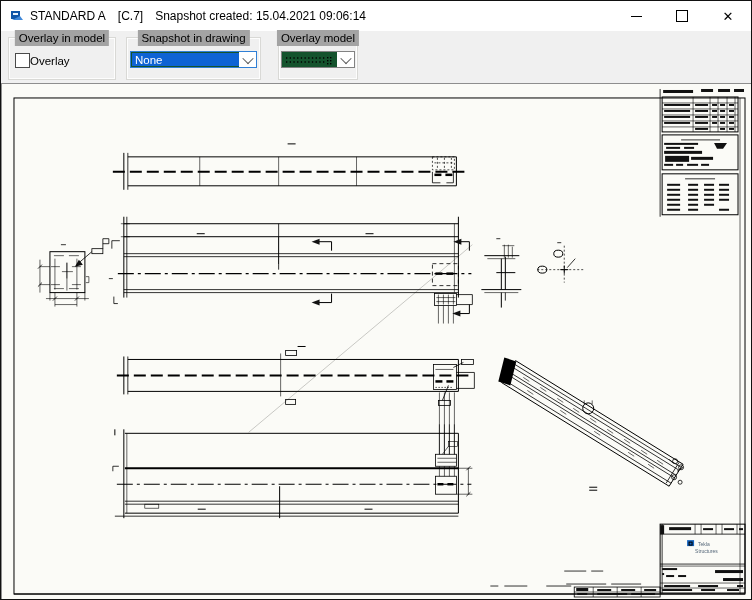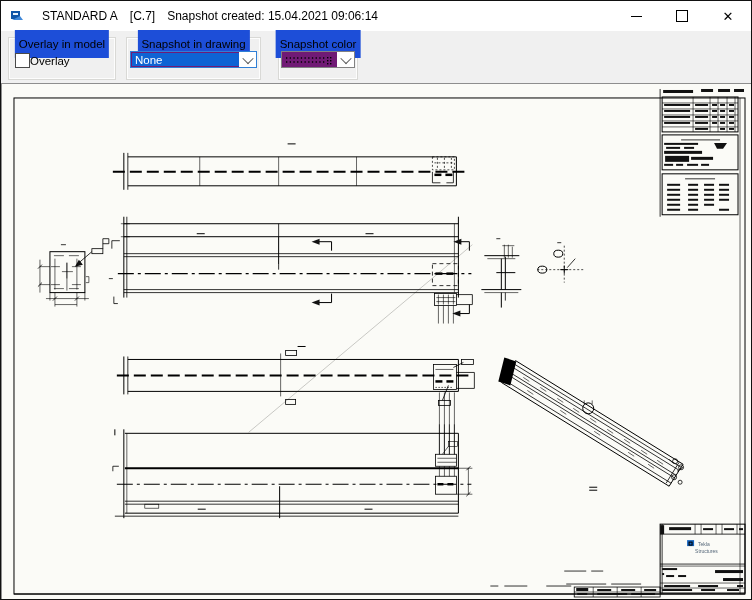--- a/index.html
+++ b/index.html
@@ -1,37 +1,37 @@
 <!DOCTYPE html>
 <html><head>
 <meta charset="utf-8">
 <style>
   html,body{margin:0;padding:0;background:#555;font-family:"Liberation Sans",sans-serif;}
   .window{position:relative;width:752px;height:600px;box-sizing:border-box;background:#f0f0f0;
           border:1px solid #111;overflow:hidden;}
   
   .titlebar{position:absolute;left:0;top:0;width:100%;height:30px;background:#fff;display:flex;align-items:center;}
   .app-icon{width:16px;height:16px;margin-left:9px;flex:0 0 auto;}
-  .title-text{margin-left:16px;font-size:12px;color:#000;white-space:nowrap;}
+  .title-text{margin-left:4px;font-size:12px;color:#000;white-space:nowrap;}
   .title-text span{margin-right:12px;}
   .win-controls{position:absolute;right:0;top:0;height:30px;display:flex;}
   .win-btn{width:46px;height:30px;display:flex;align-items:center;justify-content:center;background:#fff;cursor:pointer;}
   .glyph-min{width:11px;height:0;border-top:1px solid #000;}
   .glyph-max{width:10px;height:10px;border:1px solid #000;}
   .glyph-close{font-size:13px;color:#000;line-height:1;}
   
   .toolbar{position:absolute;left:0;top:30px;width:100%;height:52px;background:#f0f0f0;}
   .group{position:absolute;border:1px solid #d9d9d6;box-shadow:inset 0 0 0 1px #fdfdfd;height:41px;top:6px;}
-  .group-label{position:absolute;top:-8px;left:50%;transform:translateX(-50%);background:#1d4ed8;
-               padding:8px 4px;font-size:11.5px;color:#000;white-space:nowrap;}
+  .group-label{position:absolute;top:-8px;left:50%;transform:translateX(-50%);background:#a3a3a3;
+               padding:2px 4px;font-size:11.5px;color:#000;white-space:nowrap;}
   .g1{left:7px;width:106px;} .g2{left:125px;width:133px;} .g3{left:277px;width:78px;}
   .checkbox-row{position:absolute;left:6px;top:15px;display:flex;align-items:center;}
   .checkbox{width:13px;height:13px;background:#fff;border:1px solid #4a4a4a;}
   .checkbox-label{font-size:11.5px;color:#000;}
-  .combo{position:absolute;box-sizing:border-box;height:17px;background:#701a75;display:flex;align-items:stretch;cursor:pointer;}
+  .combo{position:absolute;box-sizing:border-box;height:17px;background:#14532d;display:flex;align-items:stretch;cursor:pointer;}
   .combo-drawing{left:3px;top:13px;width:127px;border:1px solid #2f7fd6;}
   .combo-color{left:2px;top:13px;width:74px;border:1px solid #828282;}
   .combo-sel{flex:1 1 auto;background:#0e63d4;color:#fff;font-size:11.5px;display:flex;align-items:center;
              padding-left:3px;margin:1px 0 1px 1px;}
   .combo-arrow{flex:0 0 17px;display:flex;align-items:center;justify-content:center;background:#fff;}
   .chev{width:7px;height:7px;border-right:1.5px solid #5a5a5a;border-bottom:1.5px solid #5a5a5a;
         transform:rotate(45deg) translate(-1px,-1px);}
   .pattern-zone{flex:1 1 auto;display:flex;align-items:center;padding-left:3px;}
   
   .client{position:absolute;left:0;top:82px;width:752px;height:518px;box-sizing:border-box;
@@ -91,21 +91,21 @@
       <span class="group-label">Snapshot in drawing</span>
       <div class="combo combo-drawing">
         <div class="combo-sel">None</div>
         <div class="combo-arrow">
             <div class="chev"></div>
           </div>
       </div>
     </div>
 
     <div class="group g3">
-      <span class="group-label">Snapshot color</span>
+      <span class="group-label">Overlay model</span>
       <div class="combo combo-color">
         <div class="pattern-zone">
           <svg width="50" height="12" viewBox="0 0 50 12">
             <line x1="1" y1="4" x2="40" y2="4" stroke="#000" stroke-width="1.3" stroke-dasharray="1.3 2.4"></line>
             <line x1="1" y1="8" x2="40" y2="8" stroke="#000" stroke-width="1.3" stroke-dasharray="1.3 2.4"></line>
             <rect x="42" y="3" width="1.4" height="1.4" fill="#000"></rect>
               <rect x="45" y="3" width="1.4" height="1.4" fill="#000"></rect>
             <rect x="42" y="6" width="1.4" height="1.4" fill="#000"></rect>
               <rect x="45" y="6" width="1.4" height="1.4" fill="#000"></rect>
             <rect x="42" y="9" width="1.4" height="1.4" fill="#000"></rect>

